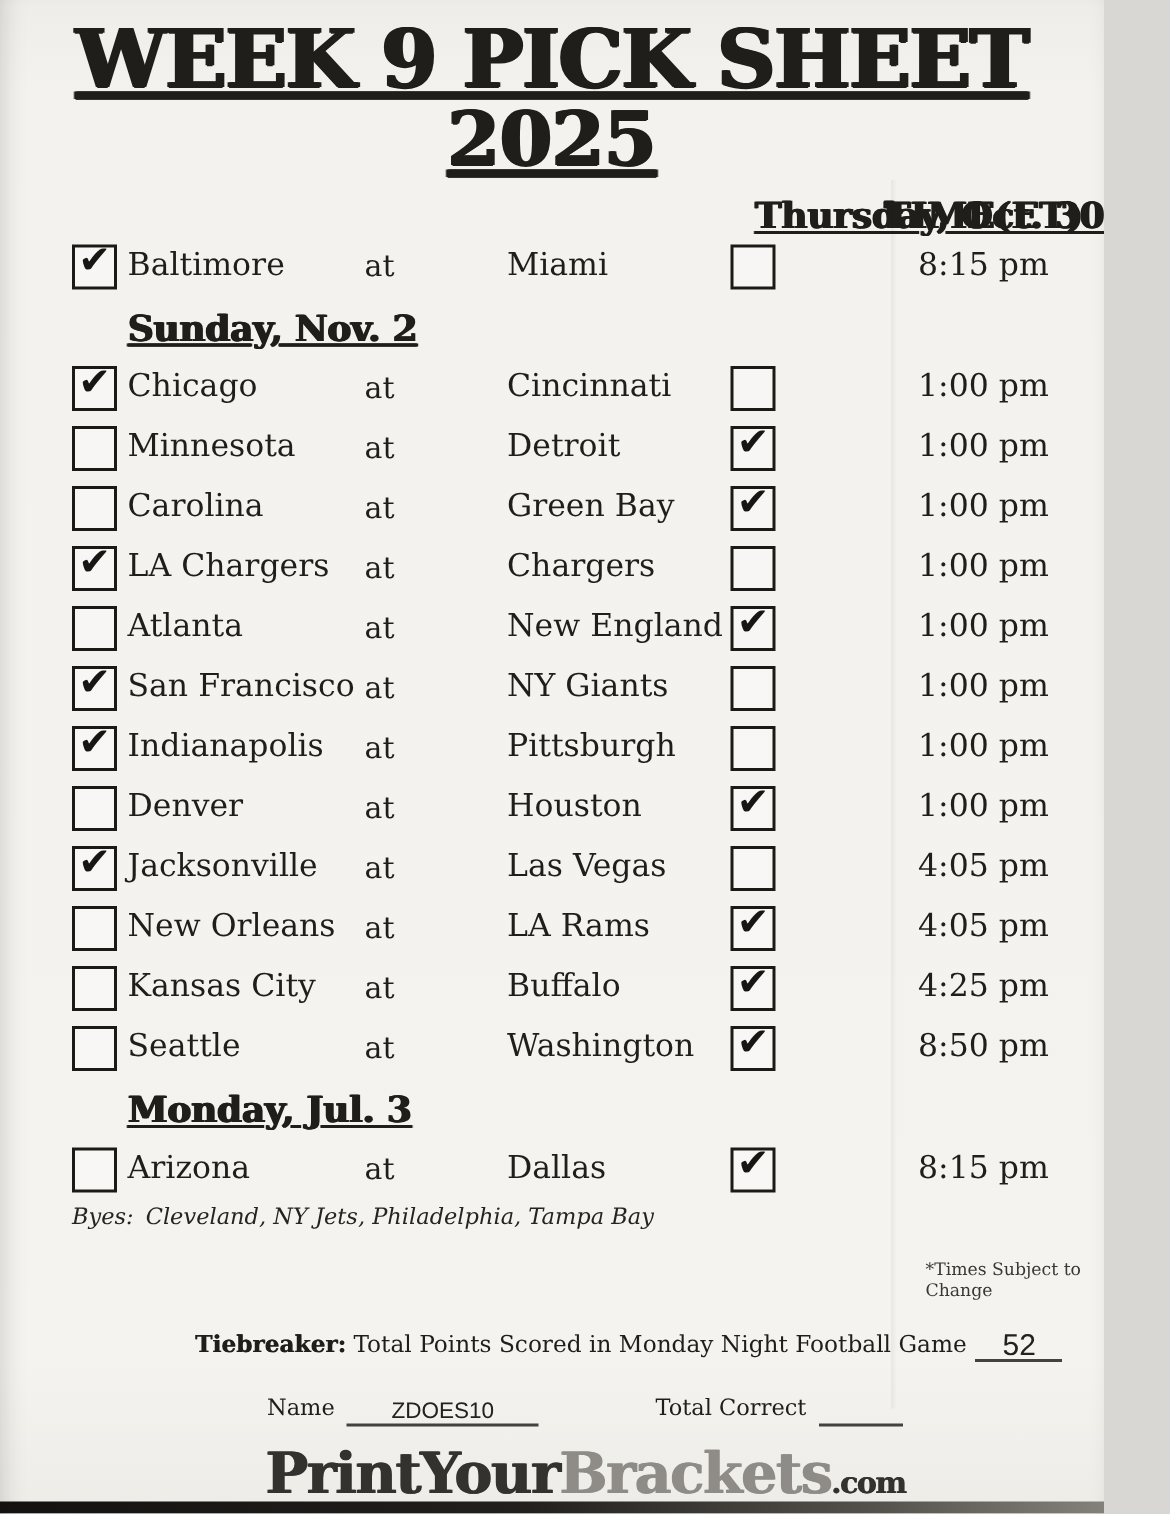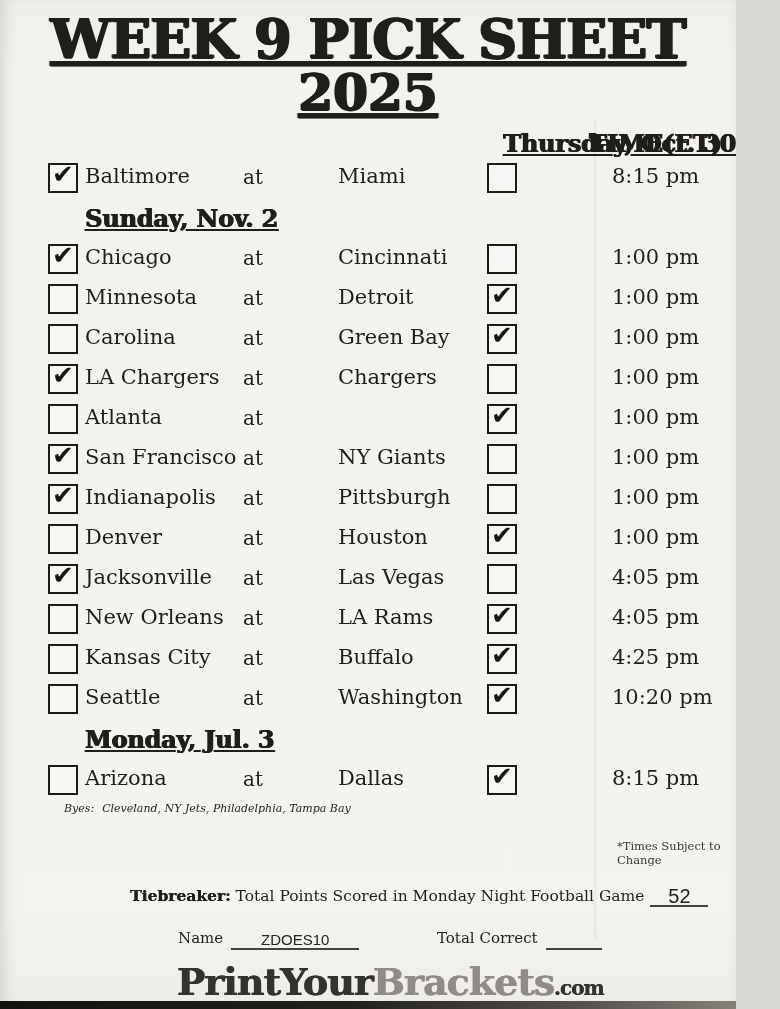--- a/index.html
+++ b/index.html
@@ -60,22 +60,22 @@
     display:block; font-family:"DejaVu Sans", sans-serif;
     font-size:26px; line-height:25px; font-weight:bold; text-align:center;
     margin-top:-3px; color:#181613;
   }
   .team-away { position:absolute; left:85px;  top:7px; font-size:21px; }
   .at-label  { position:absolute; left:243px; top:8px; font-size:20px; }
   .team-home { position:absolute; left:338px; top:7px; font-size:21px; }
   .game-time { position:absolute; left:612px; top:7px; font-size:21px; }
 
   .byes-line {
-    position:absolute; left:64px; top:802px;
-    font-style:italic; font-size:11px; color:#26241f;
+    position:absolute; left:48px; top:802px;
+    font-style:italic; font-size:15px; color:#26241f;
   }
   .byes-line .byes-label { margin-right:8px; }
 
   .footnote {
     position:absolute; left:617px; top:839px;
     font-size:11.5px; color:#3a3833;
   }
 
   .tiebreaker-line {
     position:absolute; left:130px; top:886px;
@@ -183,20 +183,21 @@
       <span class="checkmark"></span>
     </span>
     <span class="game-time">1:00 pm</span>
   </div>
       <div class="game-row">
     <span class="cb cb-away">
       <span class="checkmark"></span>
     </span>
     <span class="team-away">Atlanta</span>
     <span class="at-label">at</span>
+    <span class="team-home">New England</span>
     <span class="cb cb-home">
       <span class="checkmark">✔</span>
     </span>
     <span class="game-time">1:00 pm</span>
   </div>
       <div class="game-row">
     <span class="cb cb-away">
       <span class="checkmark">✔</span>
     </span>
     <span class="team-away">San Francisco</span>
@@ -270,21 +271,21 @@
       <div class="game-row">
     <span class="cb cb-away">
       <span class="checkmark"></span>
     </span>
     <span class="team-away">Seattle</span>
     <span class="at-label">at</span>
     <span class="team-home">Washington</span>
     <span class="cb cb-home">
       <span class="checkmark">✔</span>
     </span>
-    <span class="game-time">10:20 pm</span>
+    <span class="game-time">8:50 pm</span>
   </div>
       <div class="section-heading gap">Monday, Jul. 3</div>
       <div class="game-row">
     <span class="cb cb-away">
       <span class="checkmark"></span>
     </span>
     <span class="team-away">Arizona</span>
     <span class="at-label">at</span>
     <span class="team-home">Dallas</span>
     <span class="cb cb-home">

